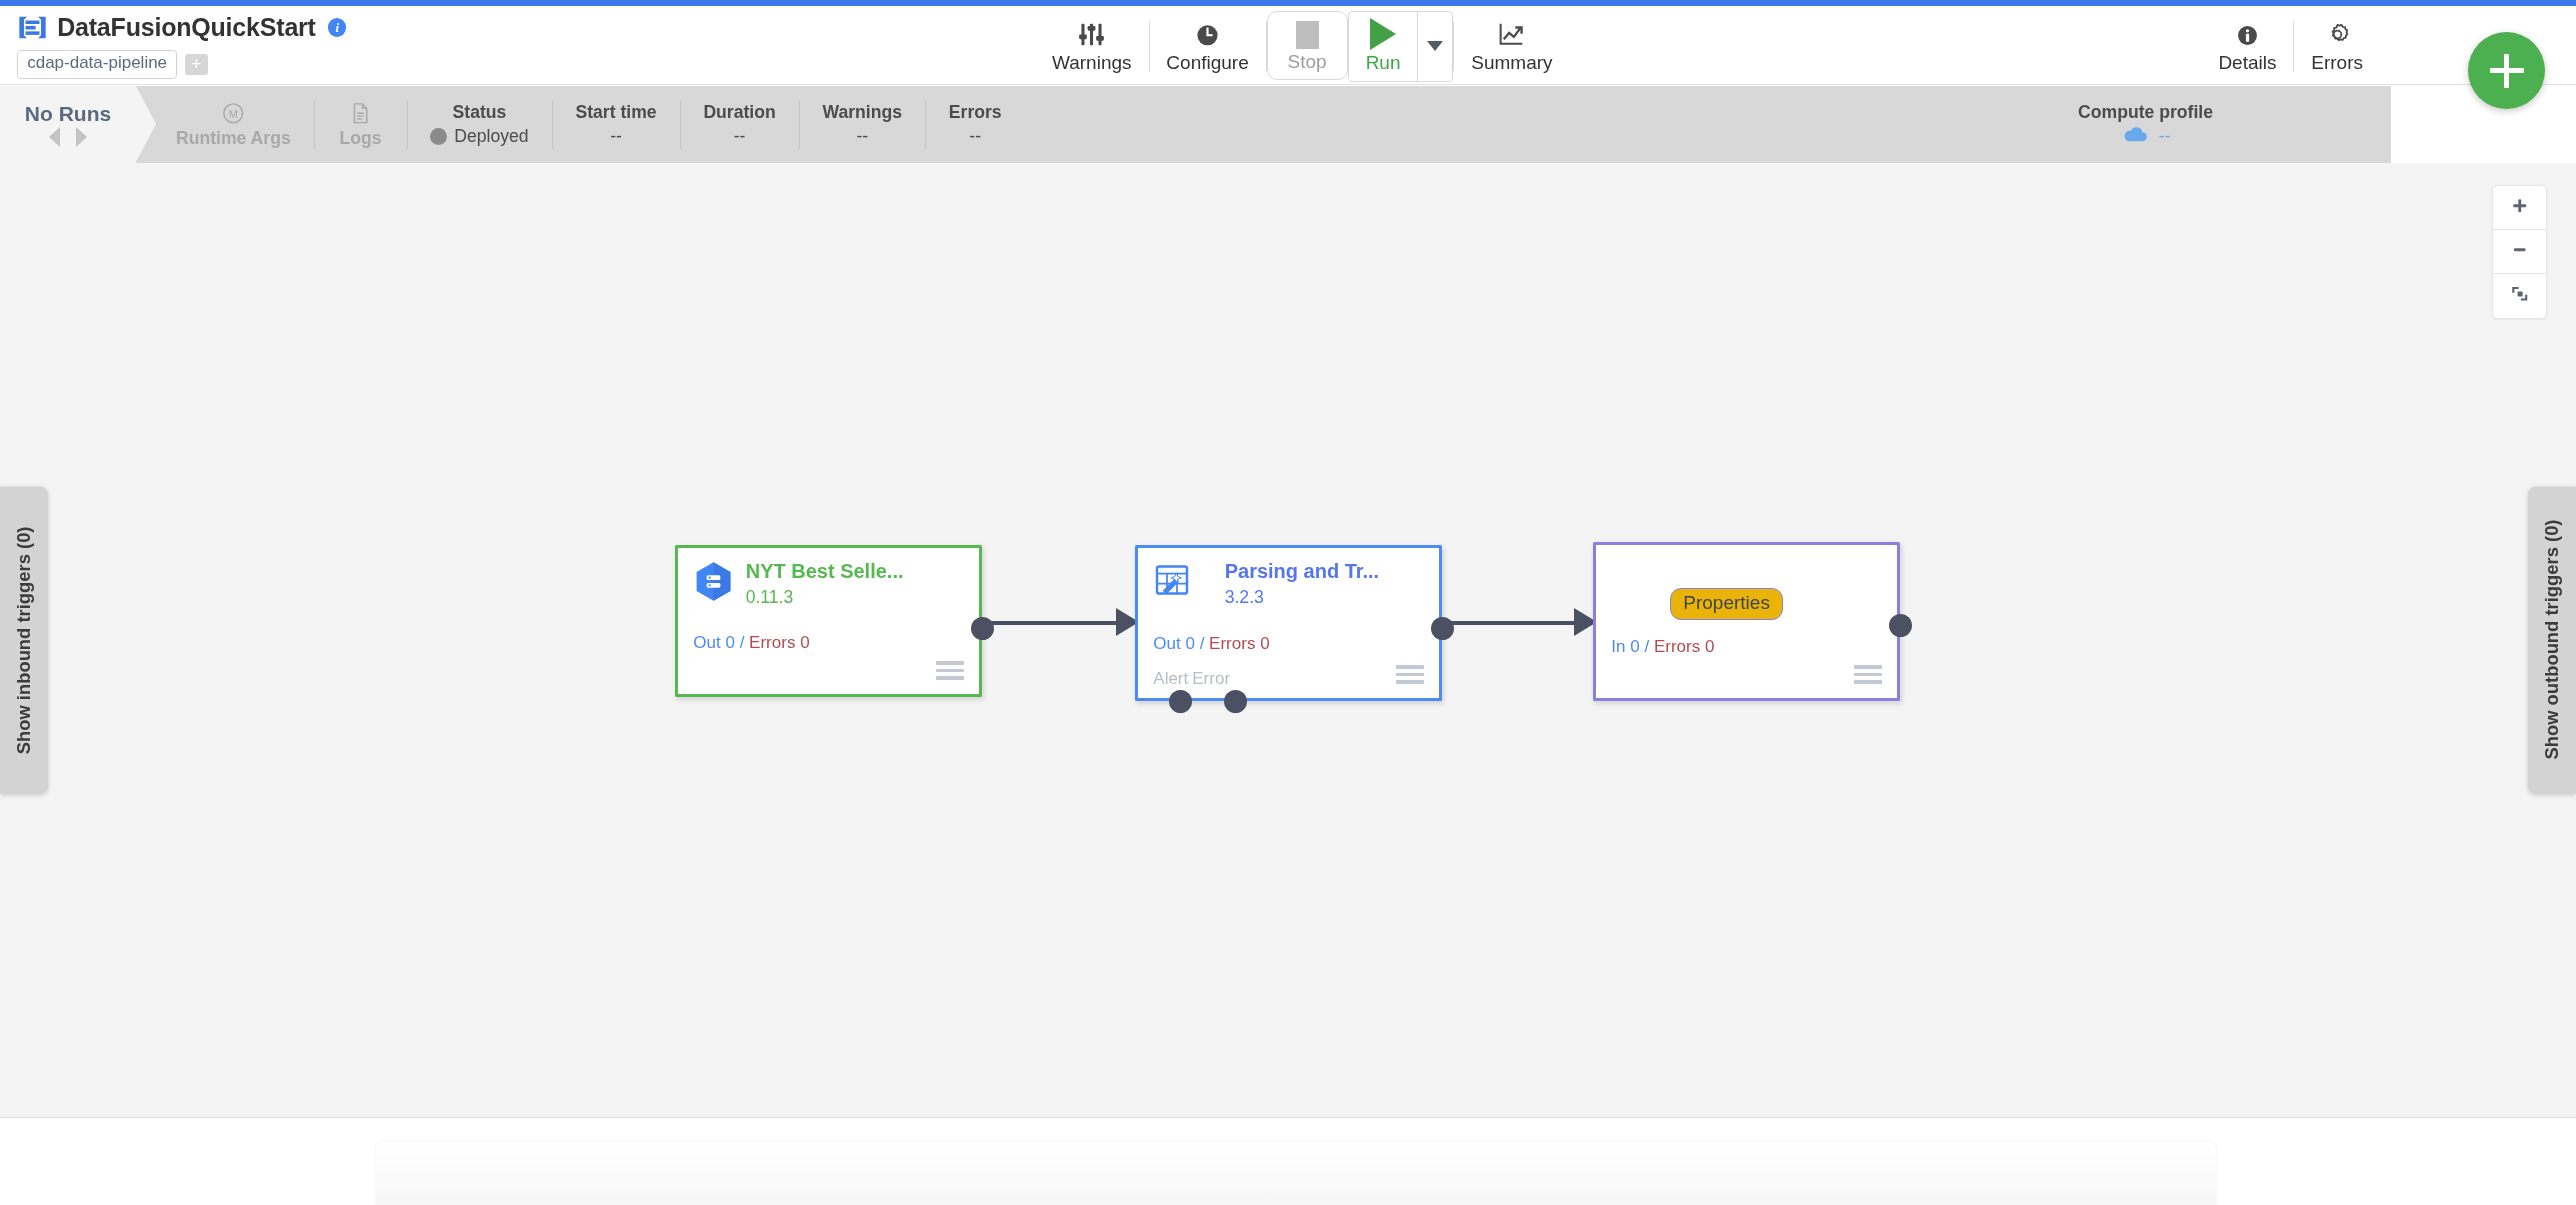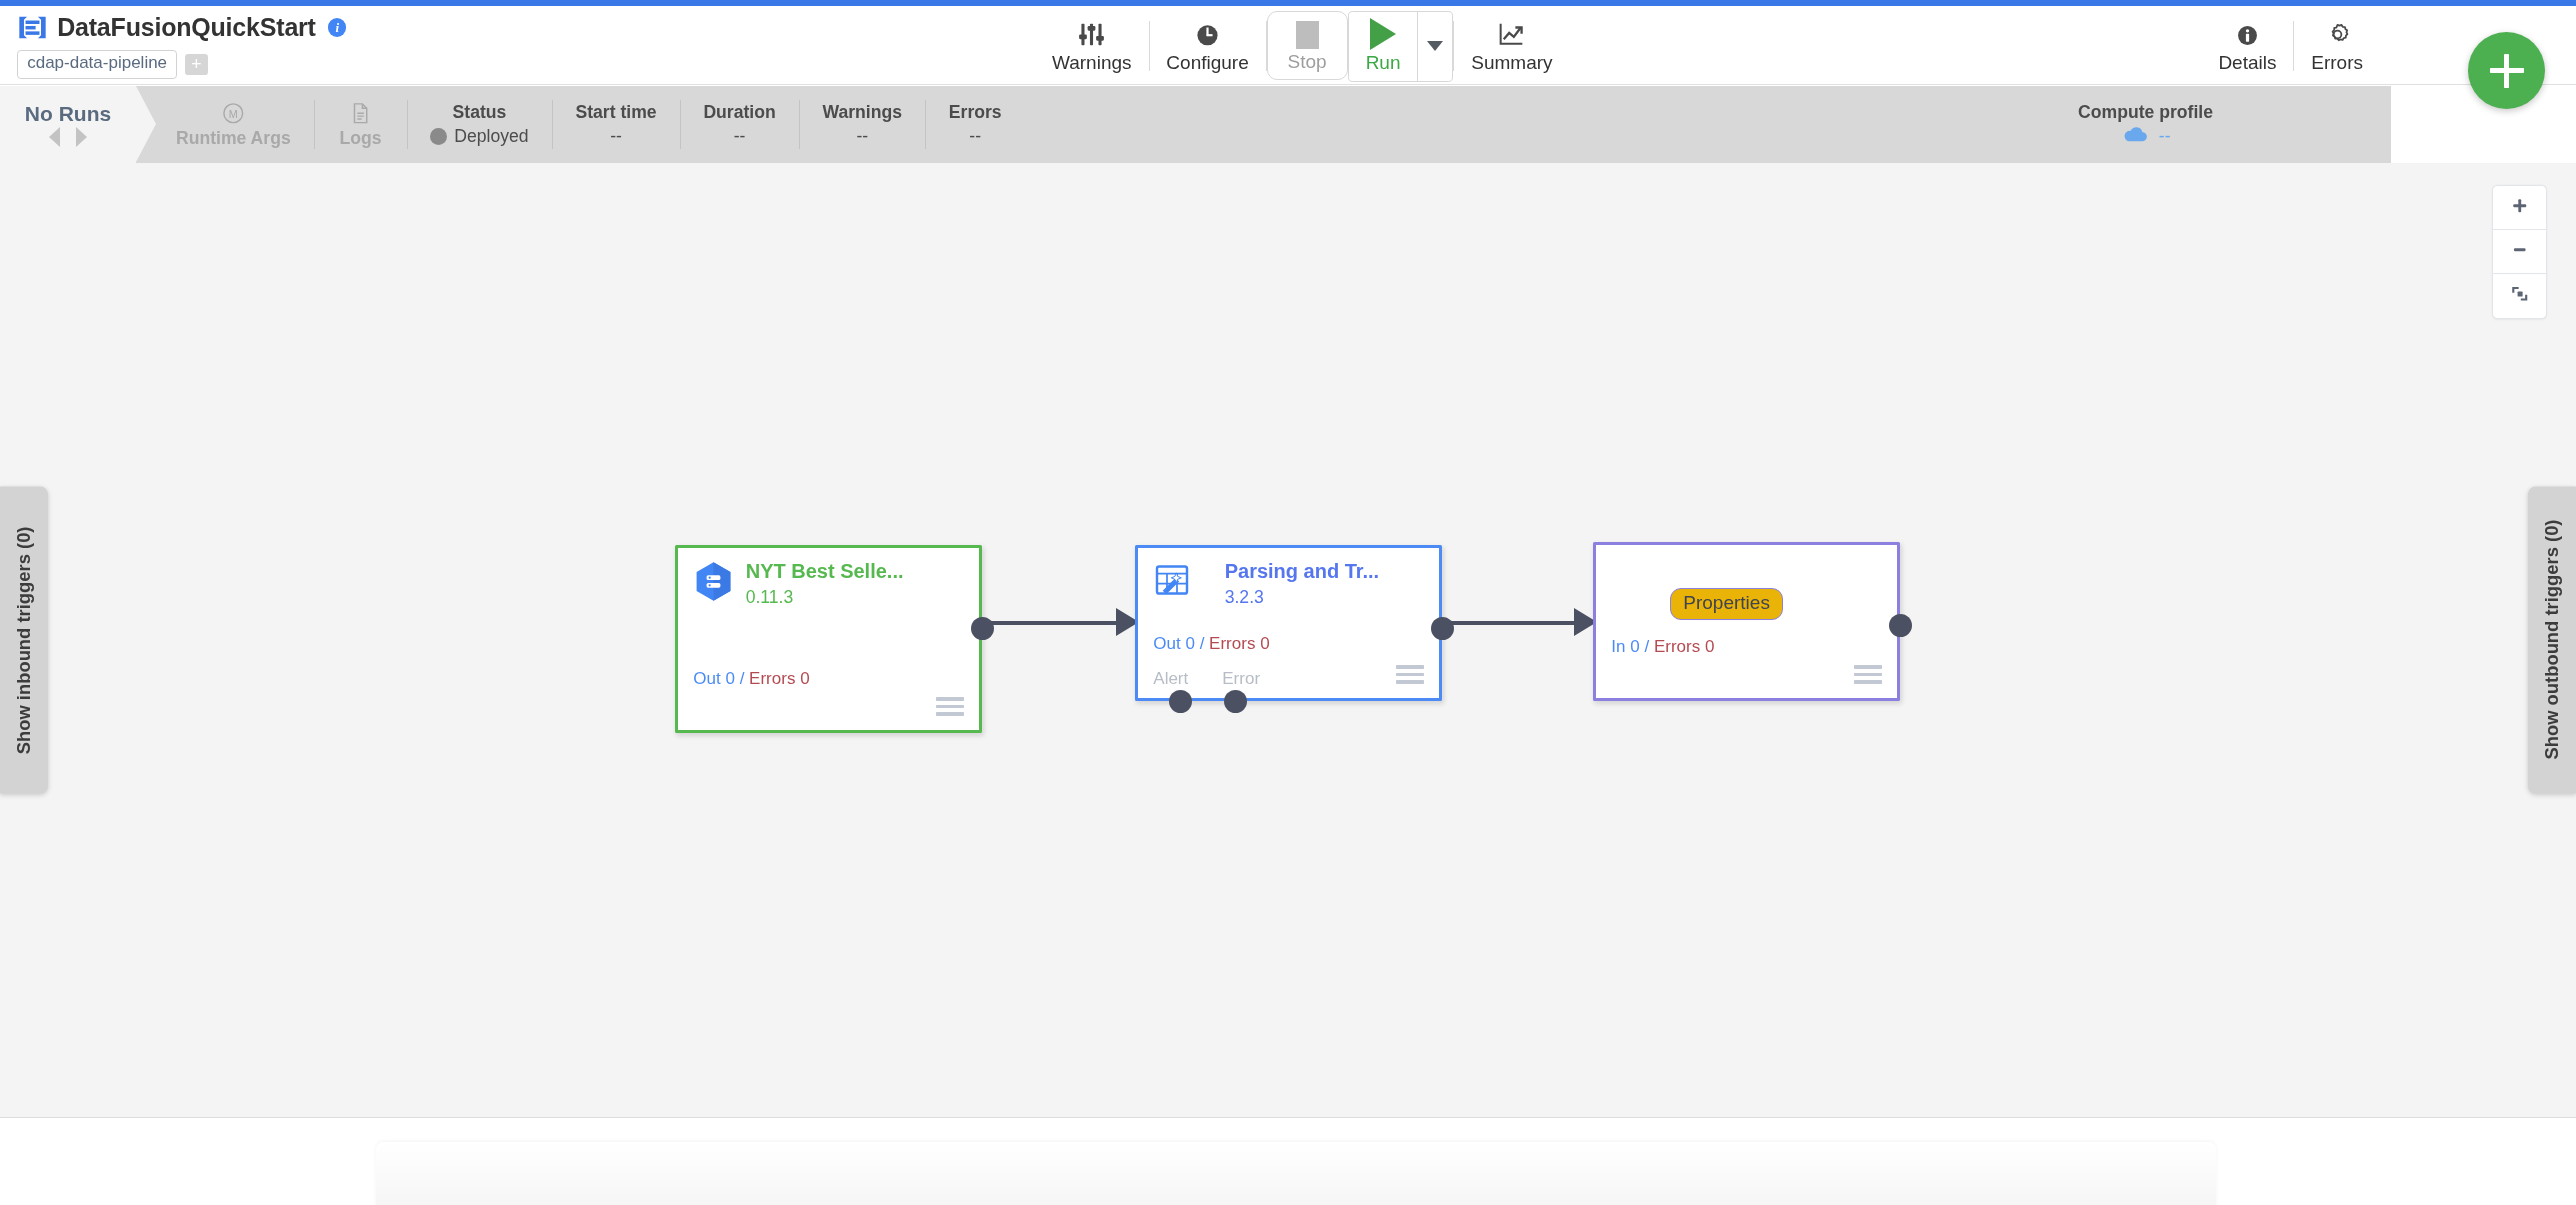--- a/index.html
+++ b/index.html
@@ -228,21 +228,21 @@
   .node-name { font-size: 20px; font-weight: bold; line-height: 1.15; white-space: nowrap; }
   .node-ver  { font-size: 17.6px; line-height: 1.35; margin-top: 3.1px; }
   .node-metrics {
     position: absolute; left: 15.3px; bottom: 41px;
     font-size: 17px; color: #4c8bf5; white-space: nowrap;
   }
   .metric-err { color: #b54b52; }
   .metric-sep { color: #4c8bf5; }
   .node-ports {
     position: absolute; left: 15.3px; bottom: 9.2px;
-    font-size: 17px; color: #b7bdc6; display: flex; gap: 34px;
+    font-size: 17px; color: #b7bdc6; display: flex; gap: 4px;
   }
   .hamburger {
     position: absolute; right: 15.3px; bottom: 14px;
     width: 28px; display: flex; flex-direction: column; gap: 3.8px;
   }
   .hamburger i { display: block; height: 3.8px; background: #c2c8d4; border-radius: 0.8px; }
   .port {
     position: absolute; width: 23px; height: 23px; border-radius: 50%;
     background: #4b5162;
   }
@@ -510,21 +510,21 @@
   </div>
   <div class="trigger-tab trigger-right">
     <span>Show outbound triggers (0)</span>
   </div>
 
   <div class="edge" style="left:980px; top:458px; width:150px;"></div>
   <div class="edge-arrow" style="left:1116px; top:445px;"></div>
   <div class="edge" style="left:1438px; top:458px; width:150px;"></div>
   <div class="edge-arrow" style="left:1574px; top:445px;"></div>
 
-  <div class="node n1" style="left:675px; top:382px; width:307px; height:188px;">
+  <div class="node n1" style="left:675px; top:382px; width:307px; height:152px;">
     <div class="node-head">
       <span class="node-icon">
         <svg viewBox="0 0 56 56" width="43" height="43">
           <path d="M28 3 L50 15.5 V40.5 L28 53 L6 40.5 V15.5 Z" fill="#4285f4"></path>
           <path d="M28 3 L50 15.5 V40.5 L28 53 Z" fill="#3b7ae4"></path>
           <rect x="19" y="20" width="18" height="6" rx="2" fill="#ffffff"></rect>
           <rect x="19" y="30" width="18" height="6" rx="2" fill="#ffffff"></rect>
           <circle cx="23" cy="23" r="1.5" fill="#4285f4"></circle>
           <circle cx="23" cy="33" r="1.5" fill="#4285f4"></circle>
         </svg>

